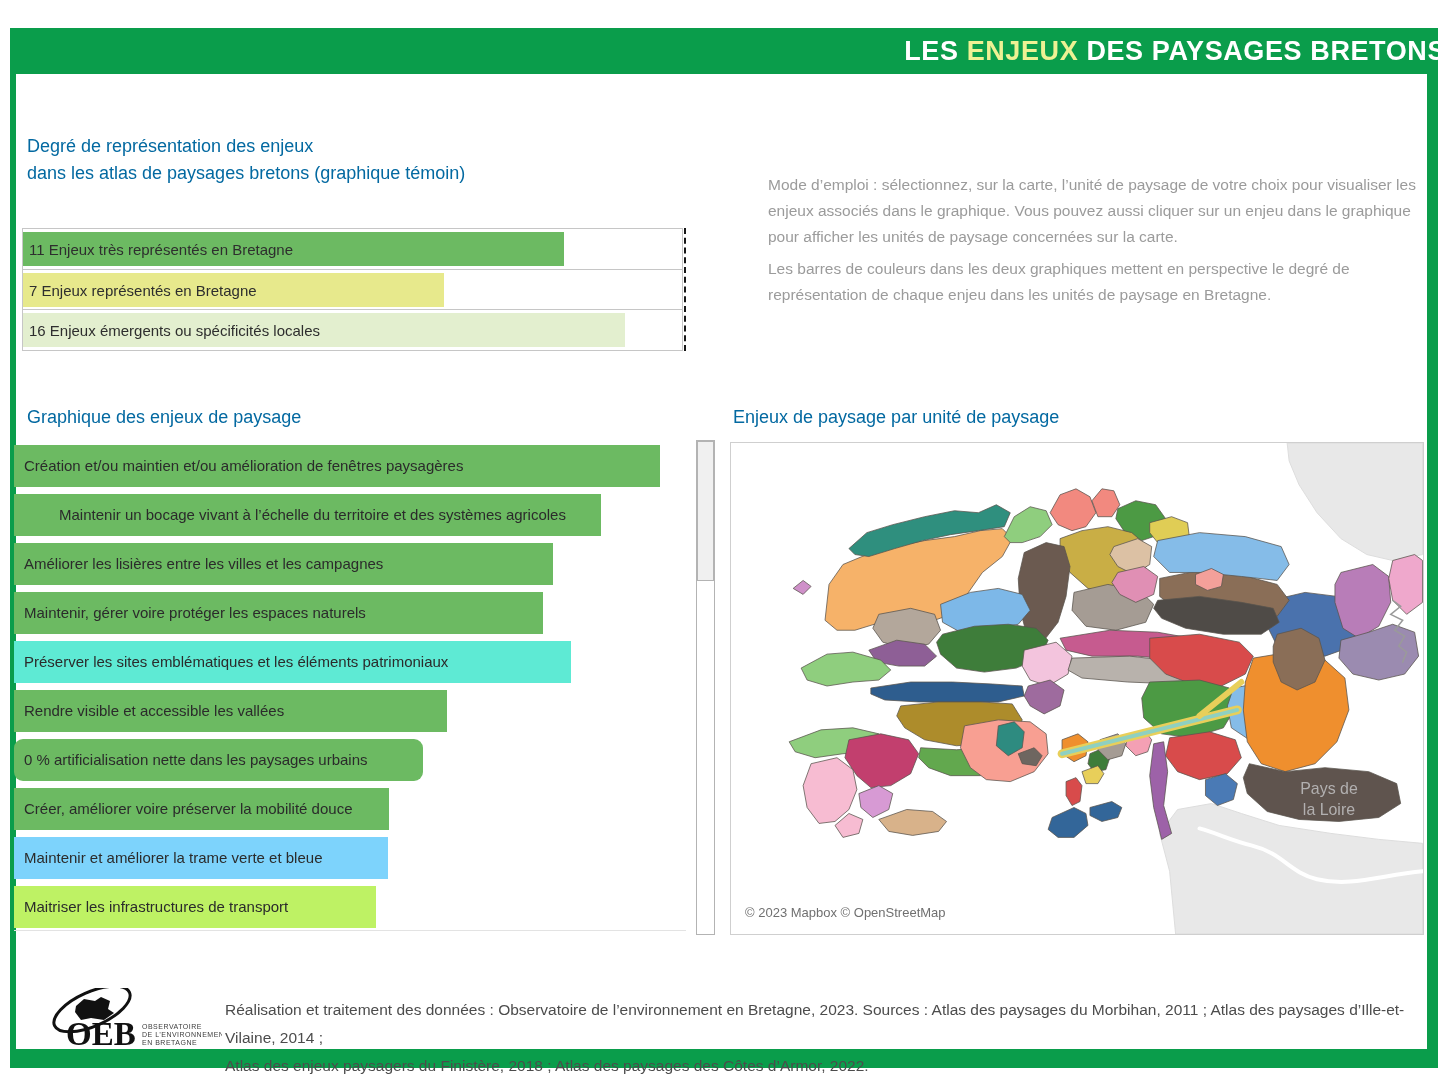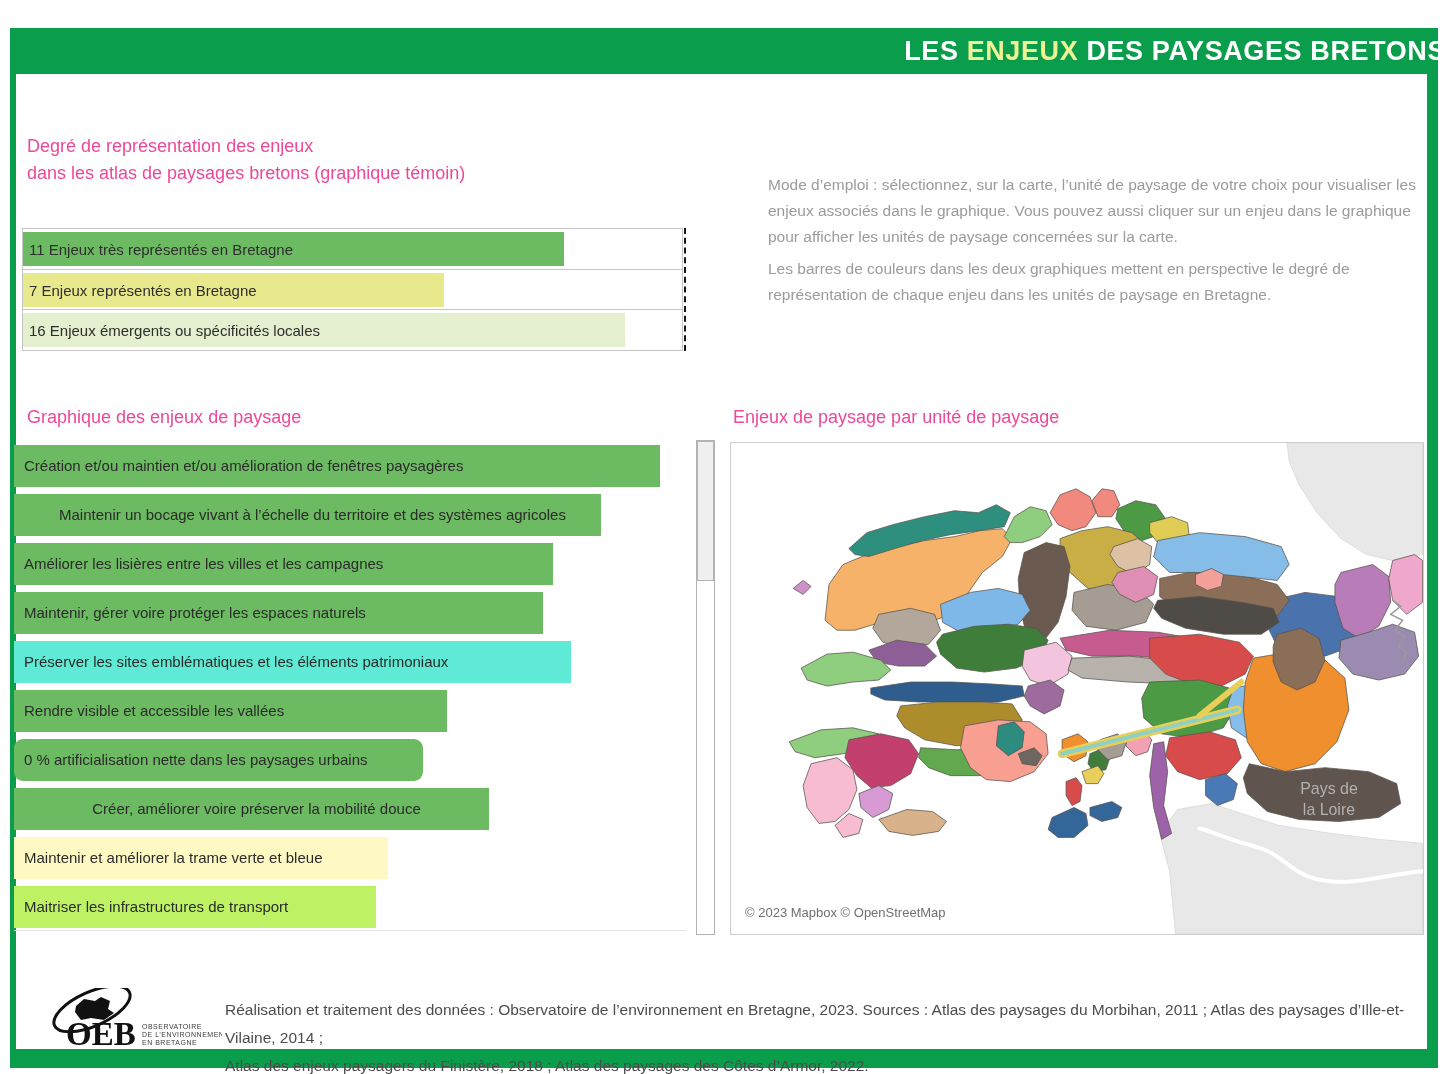--- a/index.html
+++ b/index.html
@@ -6,21 +6,21 @@
   body{font-family:"Liberation Sans",sans-serif;}
   #page{position:relative;width:1446px;height:1074px;background:#fff;overflow:hidden;}
   .frame{position:absolute;background:#0a9d4b;}
   #frame-top{left:10px;top:28px;width:1428px;height:46px;}
   #frame-left{left:10px;top:28px;width:6px;height:1040px;}
   #frame-right{left:1427px;top:28px;width:11px;height:1040px;}
   #frame-bottom{left:10px;top:1049px;width:1428px;height:19px;}
   #page-title{position:absolute;left:0;top:28px;width:1446px;height:46px;line-height:46px;
     text-align:right;color:#ffffff;font-size:27px;font-weight:bold;letter-spacing:.6px;}
   #page-title .hl{color:#eef194;}
-  .sec-title{position:absolute;color:#ec4899;font-size:18px;line-height:27px;}
+  .sec-title{position:absolute;color:#0369a1;font-size:18px;line-height:27px;}
   #witness-title{left:27px;top:133px;}
   #enjeux-title{left:27px;top:404px;}
   #map-title{left:733px;top:404px;}
 
   #witness-box{position:absolute;left:22px;top:228px;width:661px;height:123px;
     border:1px solid #c6c6c6;box-sizing:border-box;display:flex;flex-direction:column;background:#fff;}
   .witness-row{flex:1;position:relative;border-top:1px solid #c6c6c6;}
   .witness-row:first-child{border-top:none;}
   .witness-bar{position:absolute;left:0;top:3px;height:34px;}
   .witness-label{position:absolute;left:6px;top:50%;transform:translateY(-50%);
@@ -120,26 +120,26 @@
         <div class="enjeux-bar" style="width: 433px; background: rgb(108, 186, 98);">
           <span class="enjeux-label">Rendre visible et accessible les vallées</span>
         </div>
       </div>
       <div class="enjeux-row">
         <div class="enjeux-bar" style="width: 409px; background: rgb(108, 186, 98); border-radius: 9px;">
           <span class="enjeux-label">0 % artificialisation nette dans les paysages urbains</span>
         </div>
       </div>
       <div class="enjeux-row">
-        <div class="enjeux-bar" style="width: 475px; background: rgb(108, 186, 98); text-align: center;">
+        <div class="enjeux-bar" style="width: 375px; background: rgb(108, 186, 98);">
           <span class="enjeux-label">Créer, améliorer voire préserver la mobilité douce</span>
         </div>
       </div>
       <div class="enjeux-row">
-        <div class="enjeux-bar" style="width: 374px; background: #fef9c3;">
+        <div class="enjeux-bar" style="width: 374px; background: #7dd3fc;">
           <span class="enjeux-label">Maintenir et améliorer la trame verte et bleue</span>
         </div>
       </div>
       <div class="enjeux-row">
         <div class="enjeux-bar" style="width: 362px; background: #bef264;">
           <span class="enjeux-label">Maitriser les infrastructures de transport</span>
         </div>
       </div>
     </div>
 

